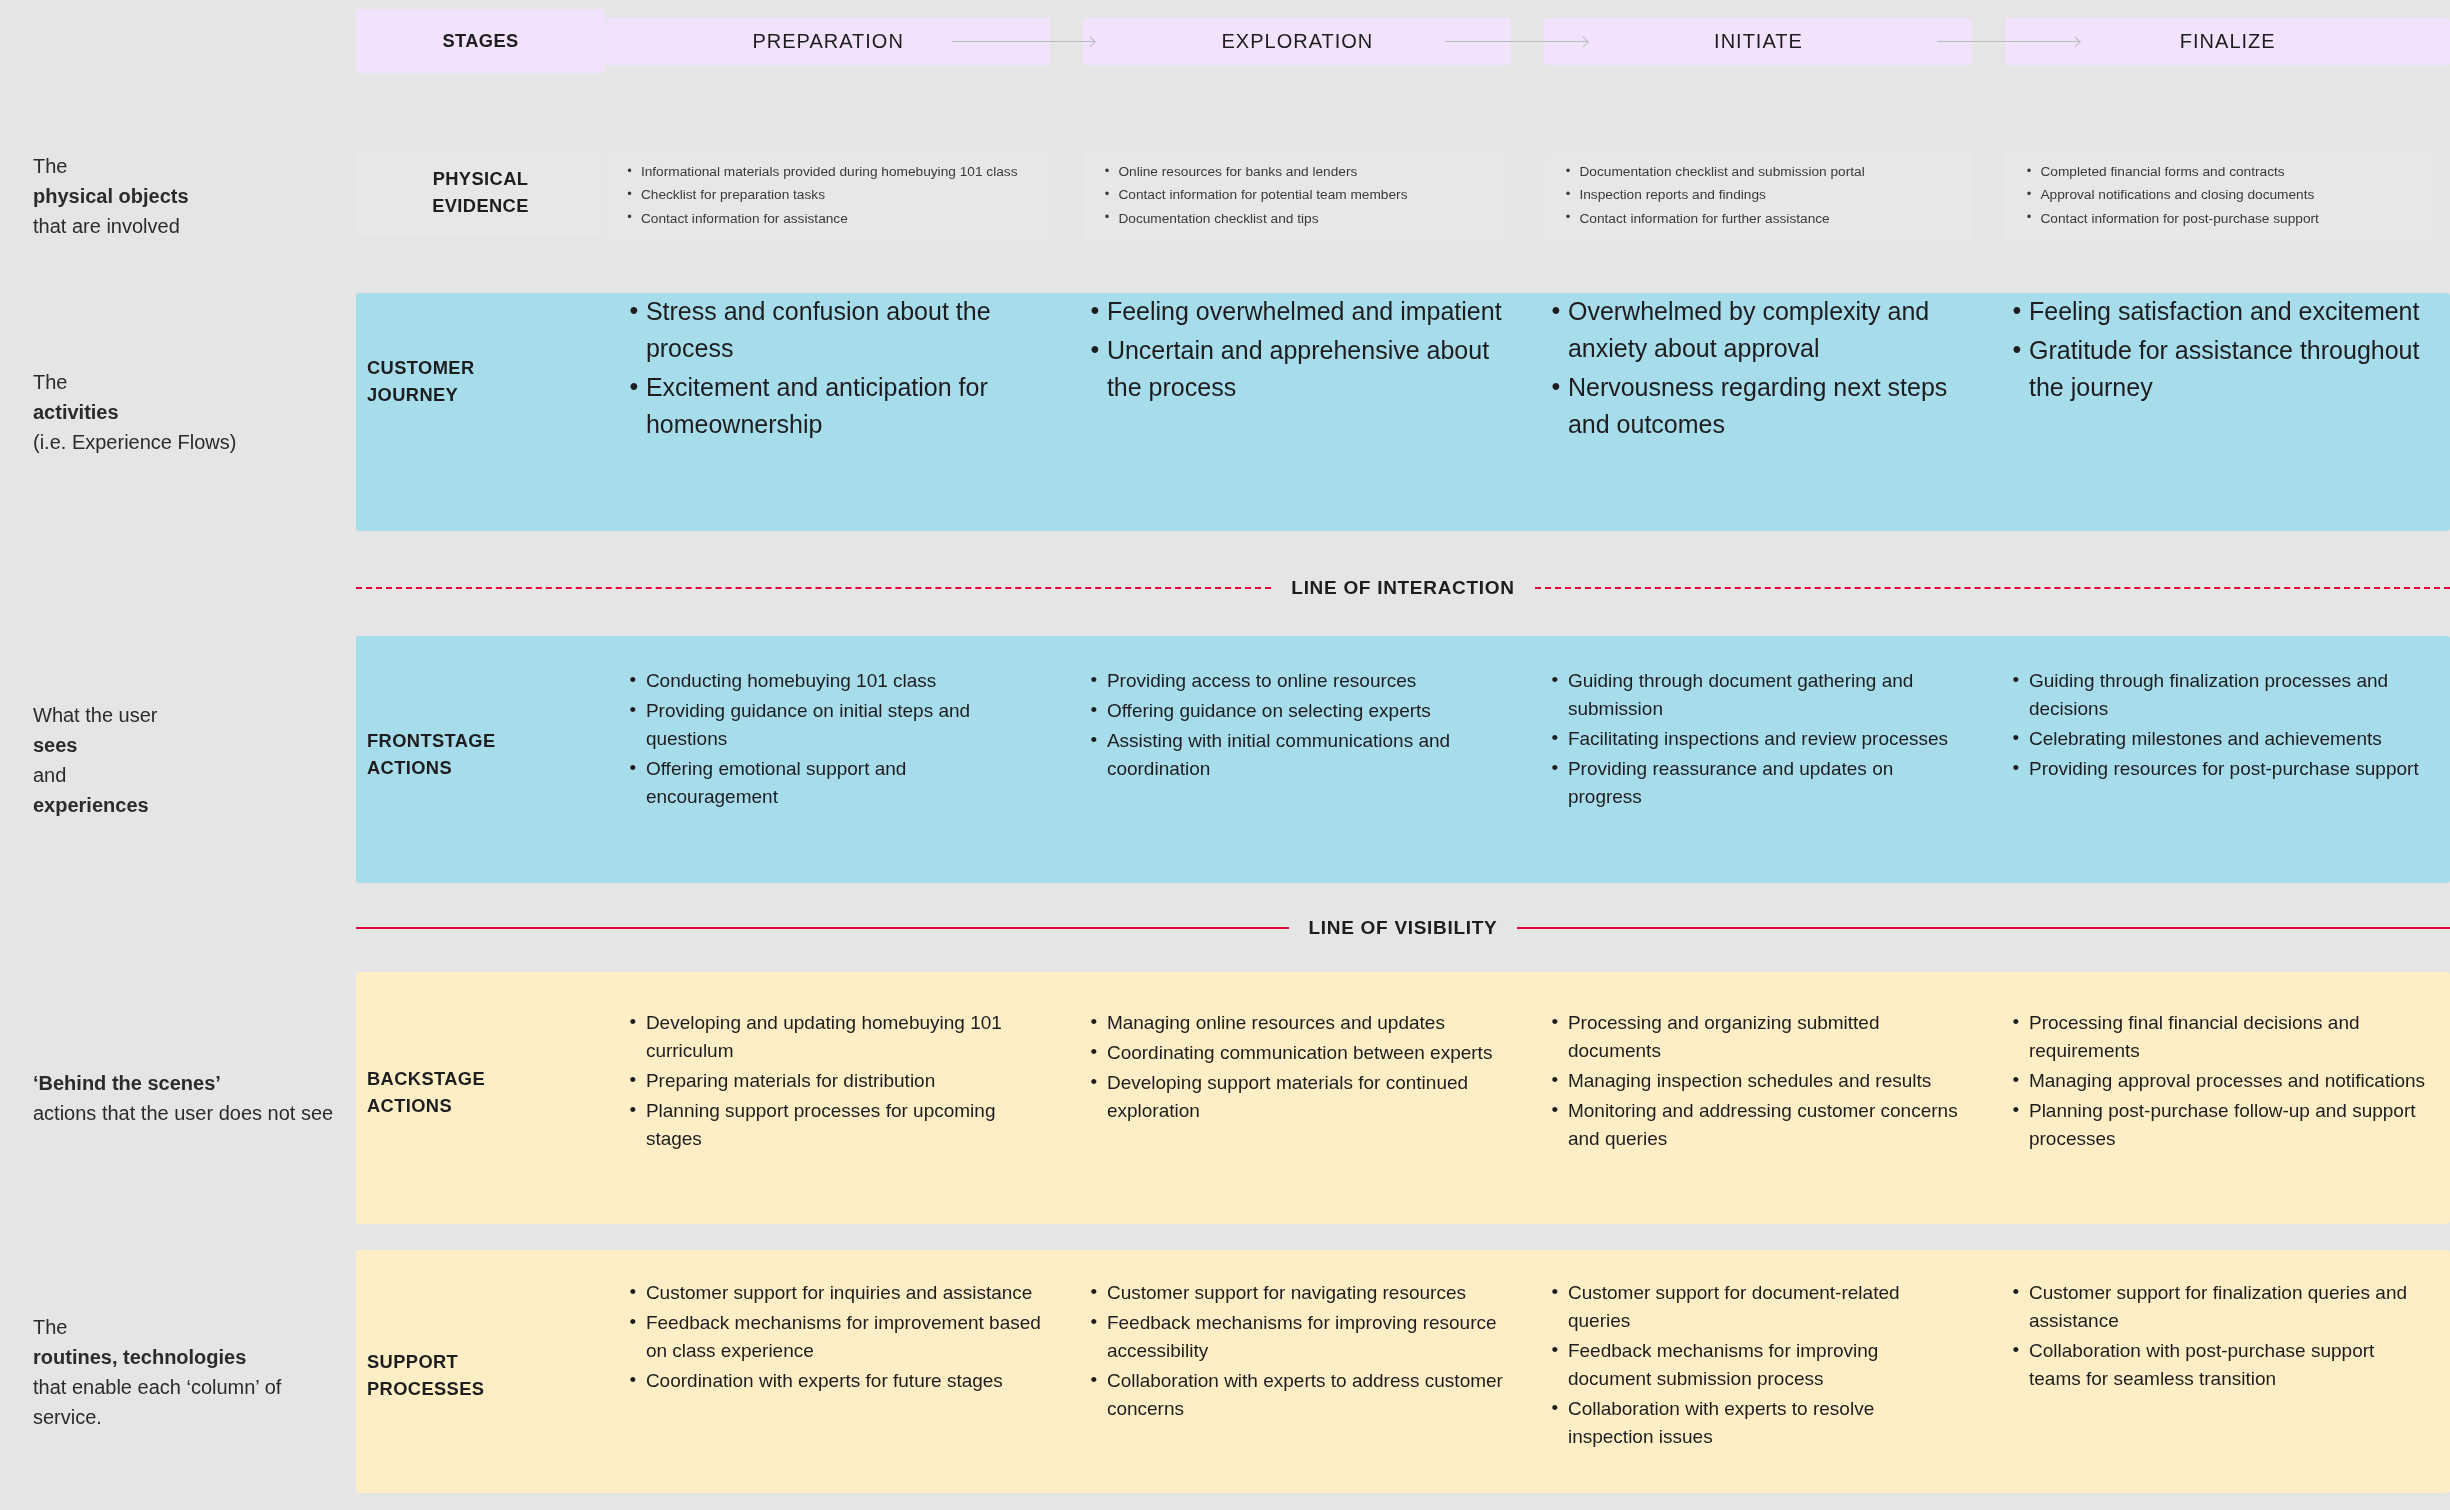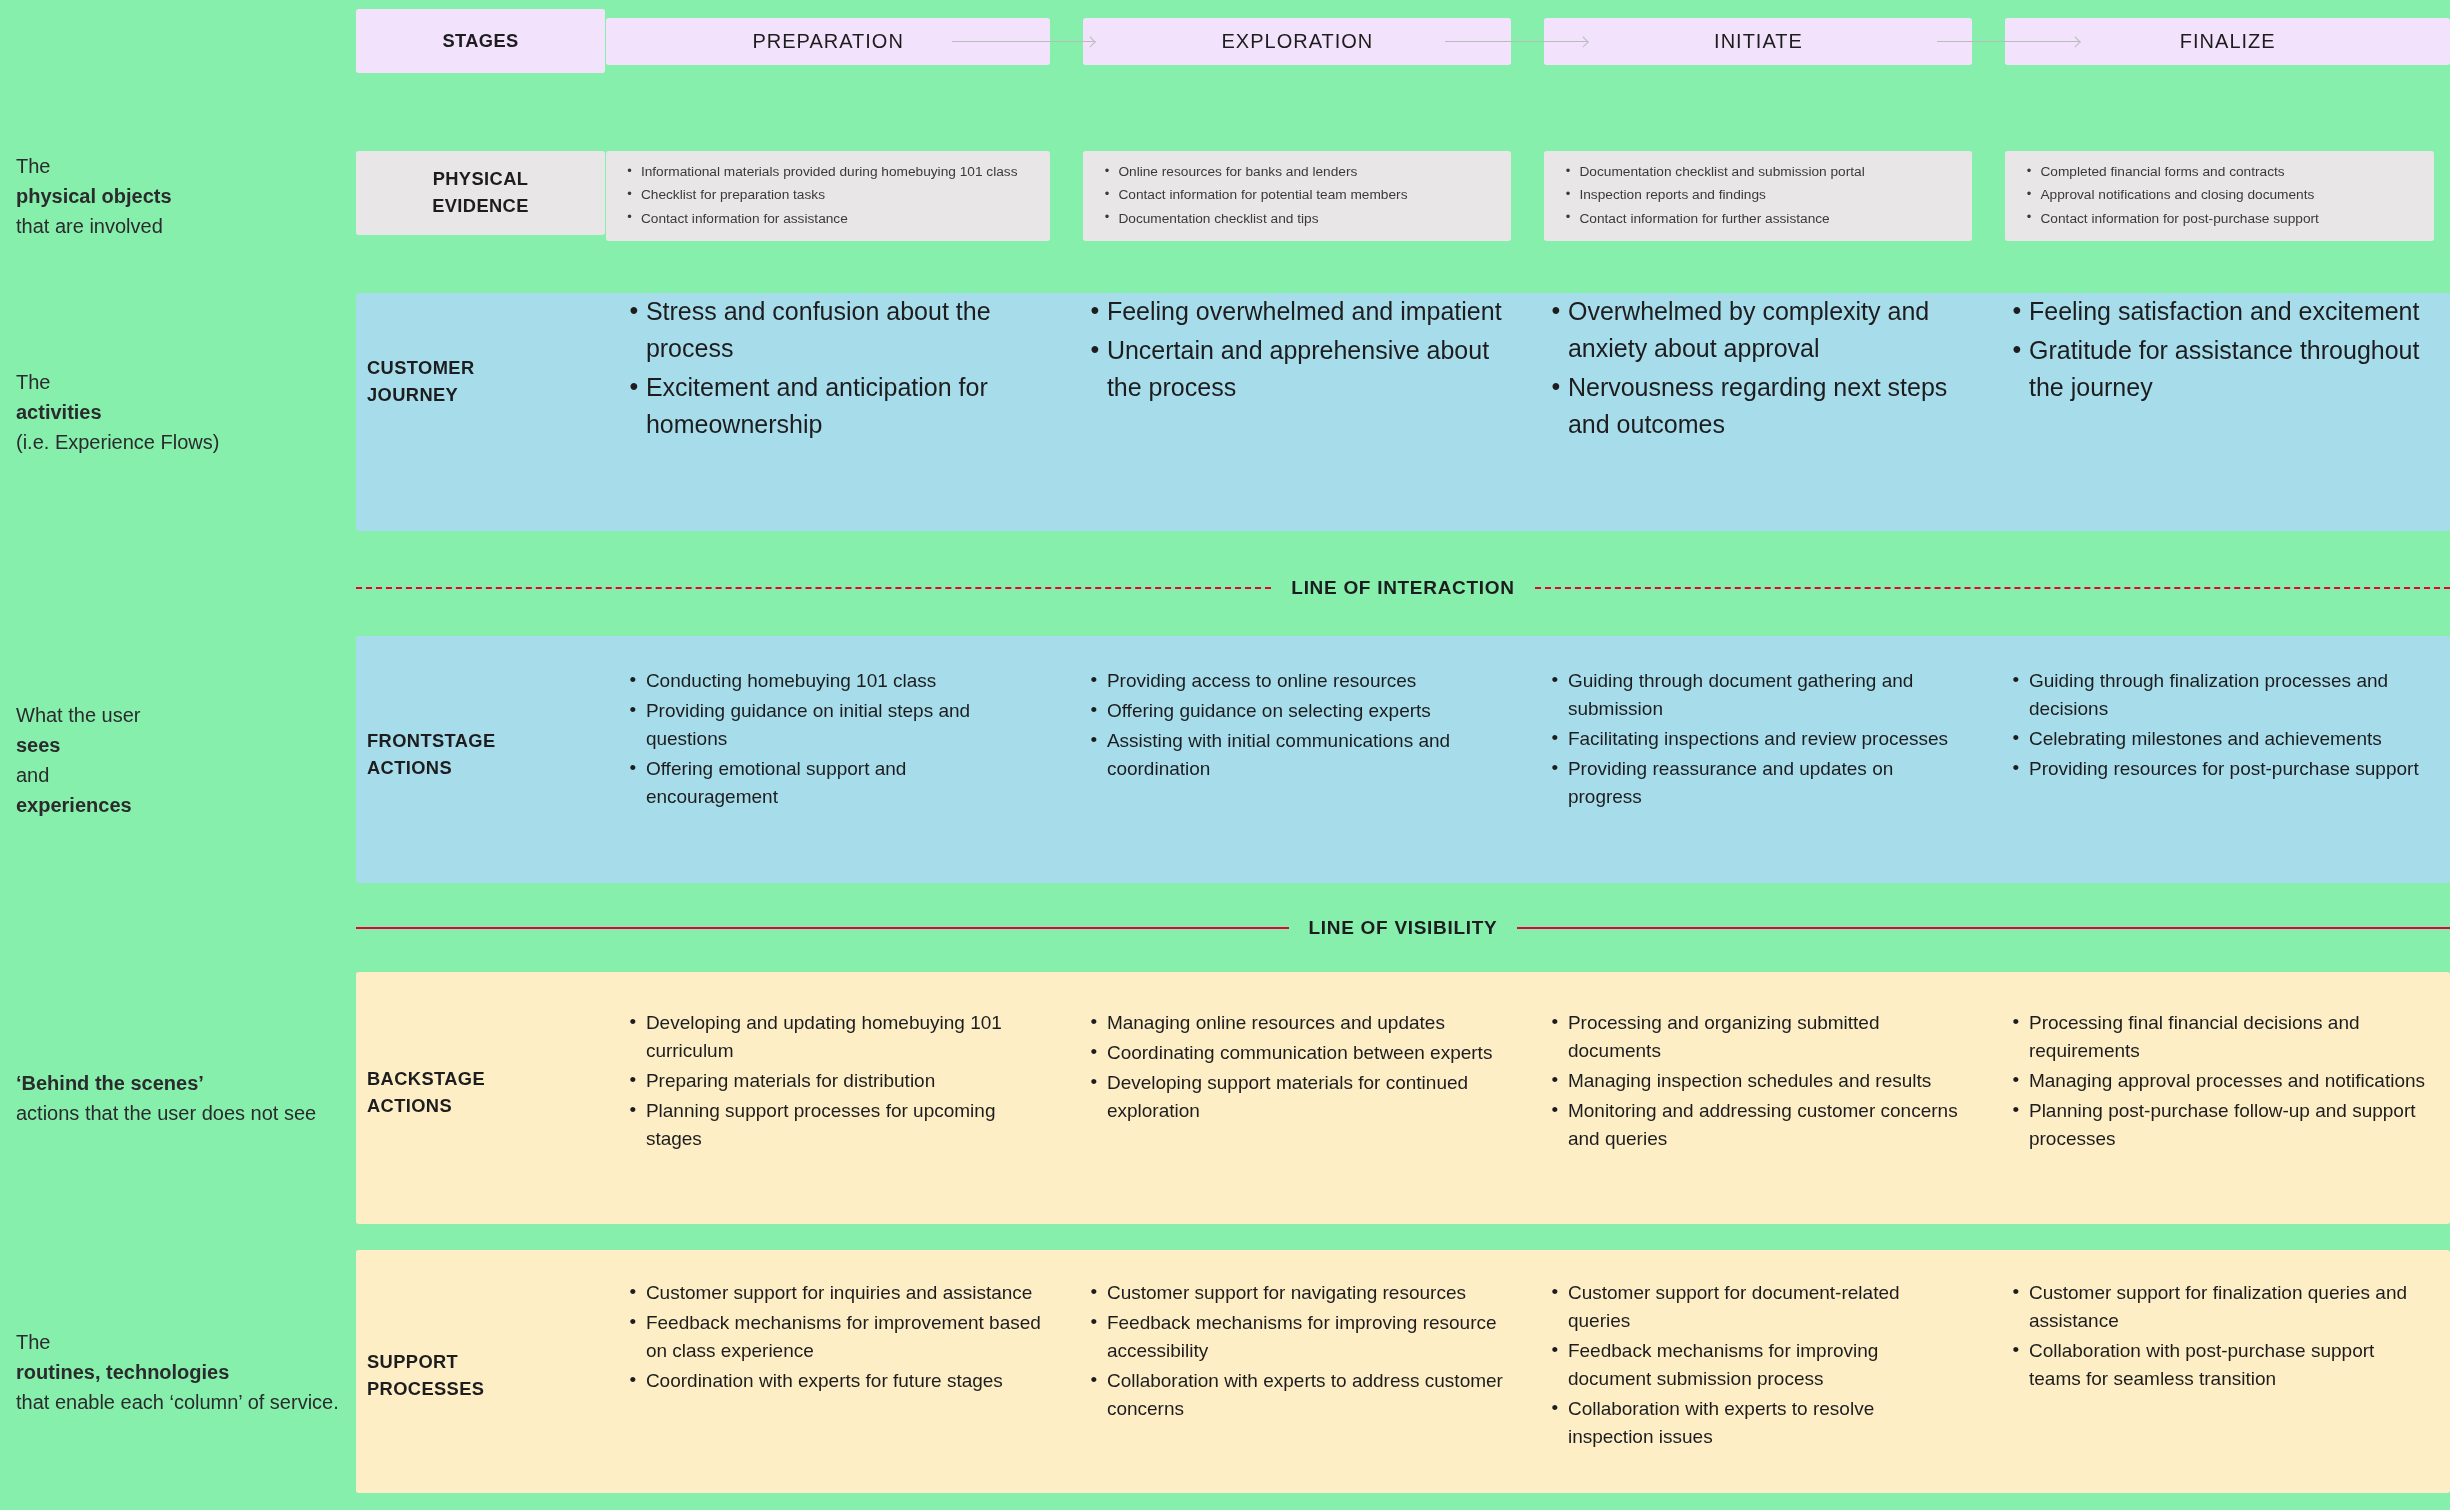--- a/index.html
+++ b/index.html
@@ -12,35 +12,35 @@
     height: 1511px;
     font-family: "Liberation Sans", sans-serif;
     color: #1d1d1f;
     overflow: hidden;
     position: relative;
   }
 
   .blueprint {
     position: absolute;
     inset: 0;
-    background: #86efac;
+    background: #e5e5e5;
   }
 
   
   .row {
     position: absolute;
     left: 0;
     right: 0;
     display: grid;
     grid-template-columns: 356px 249px 0.9px 1fr 1fr 1fr 1fr;
     align-items: stretch;
   }
 
   .desc-cell {
-    padding-left: 16px;
+    padding-left: 33px;
     padding-right: 16.5px;
     font-size: 20px;
     line-height: 1.5;
     color: #2b2b2d;
     display: flex;
     align-items: center;
   }
   .desc-cell span { display: block; }
   .desc-cell b { font-weight: 700; }
 

